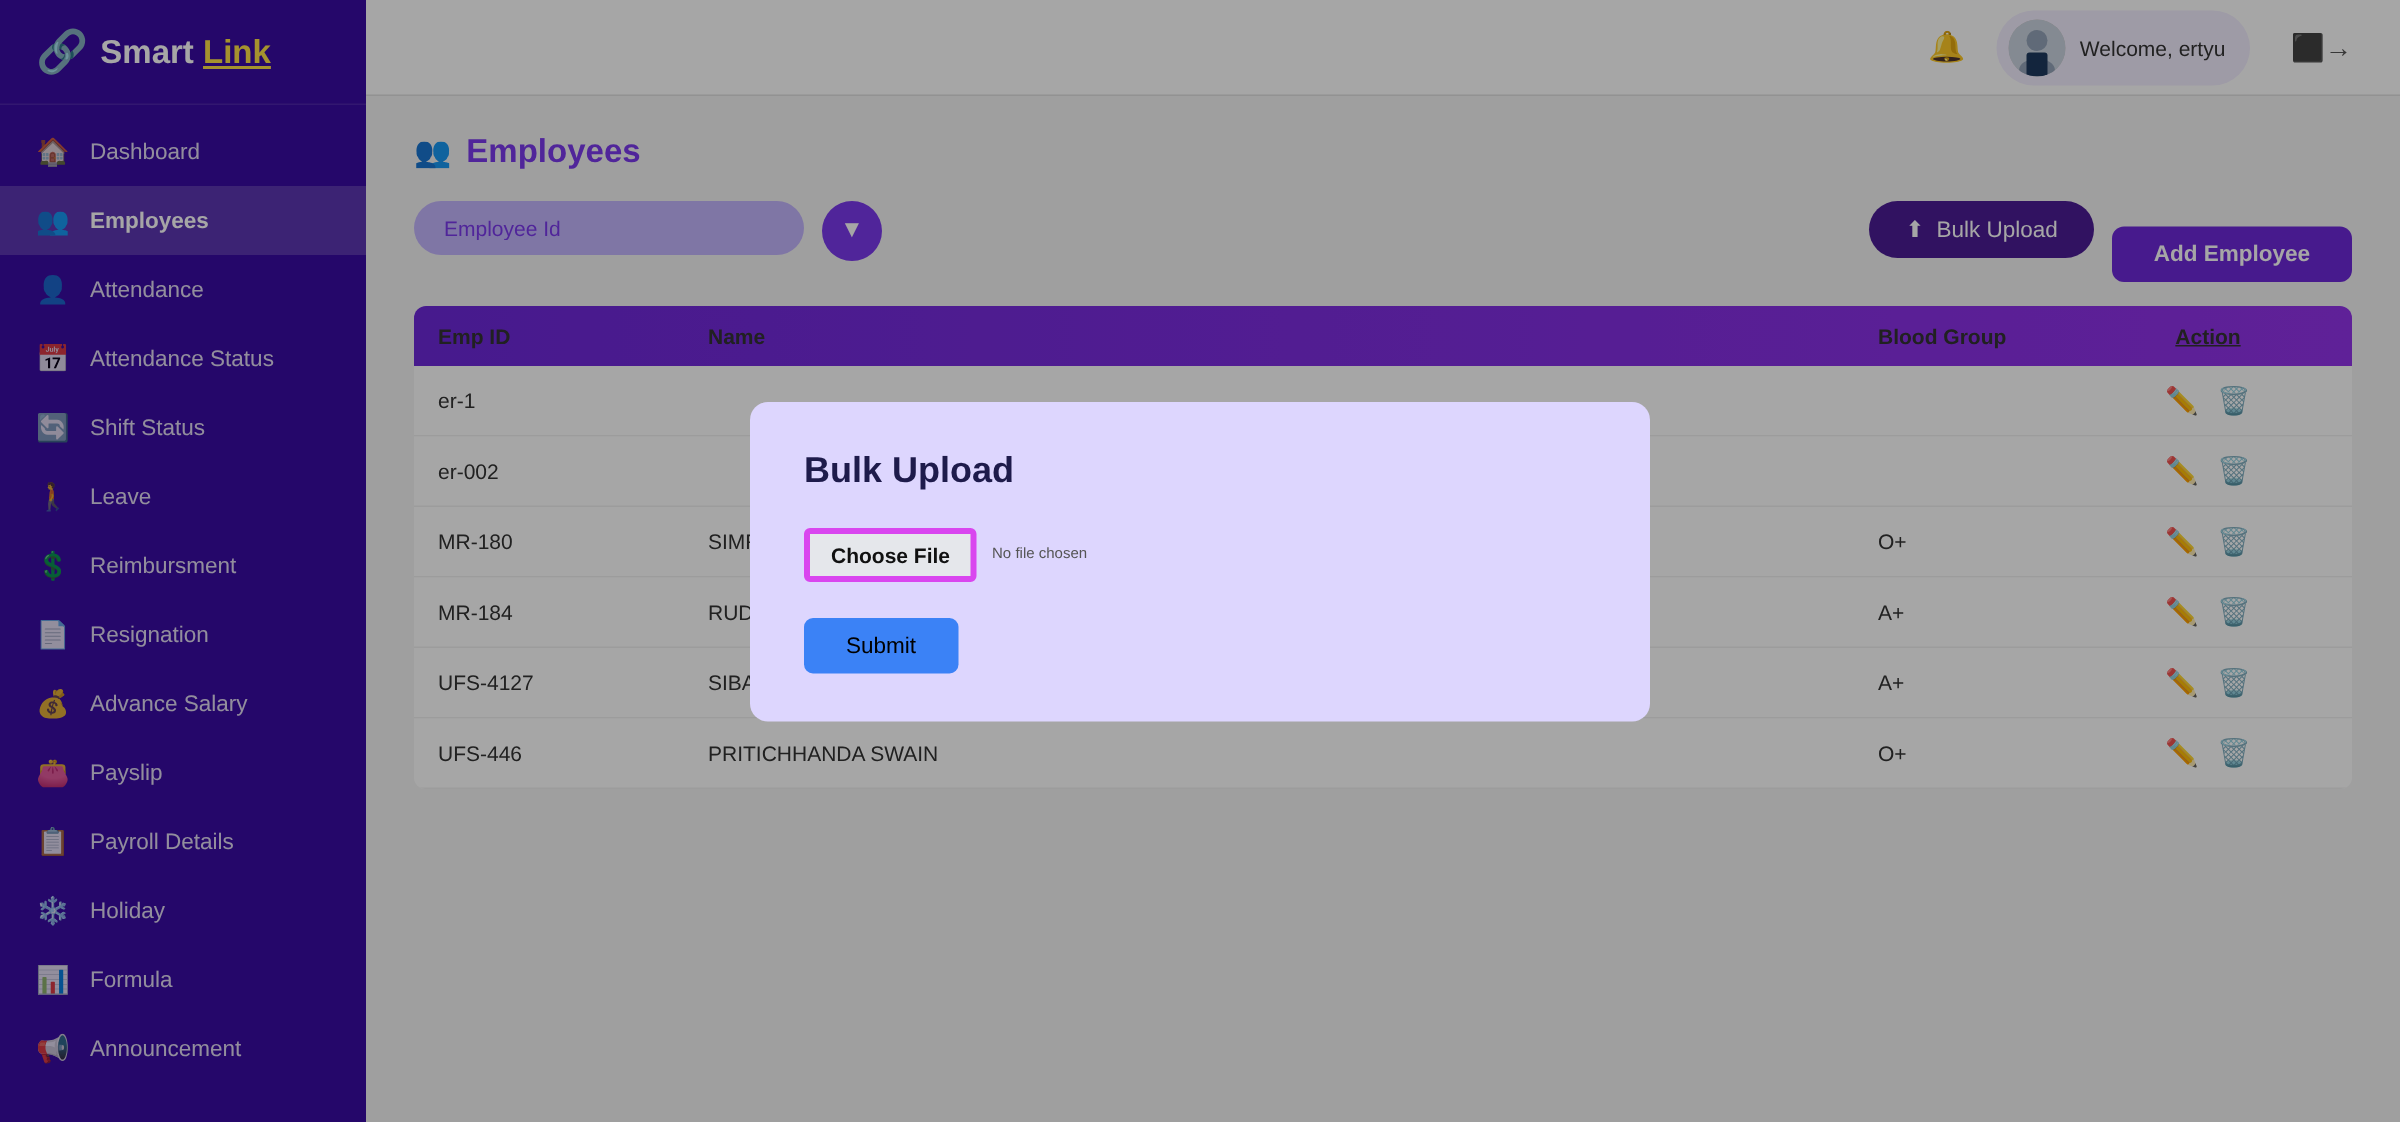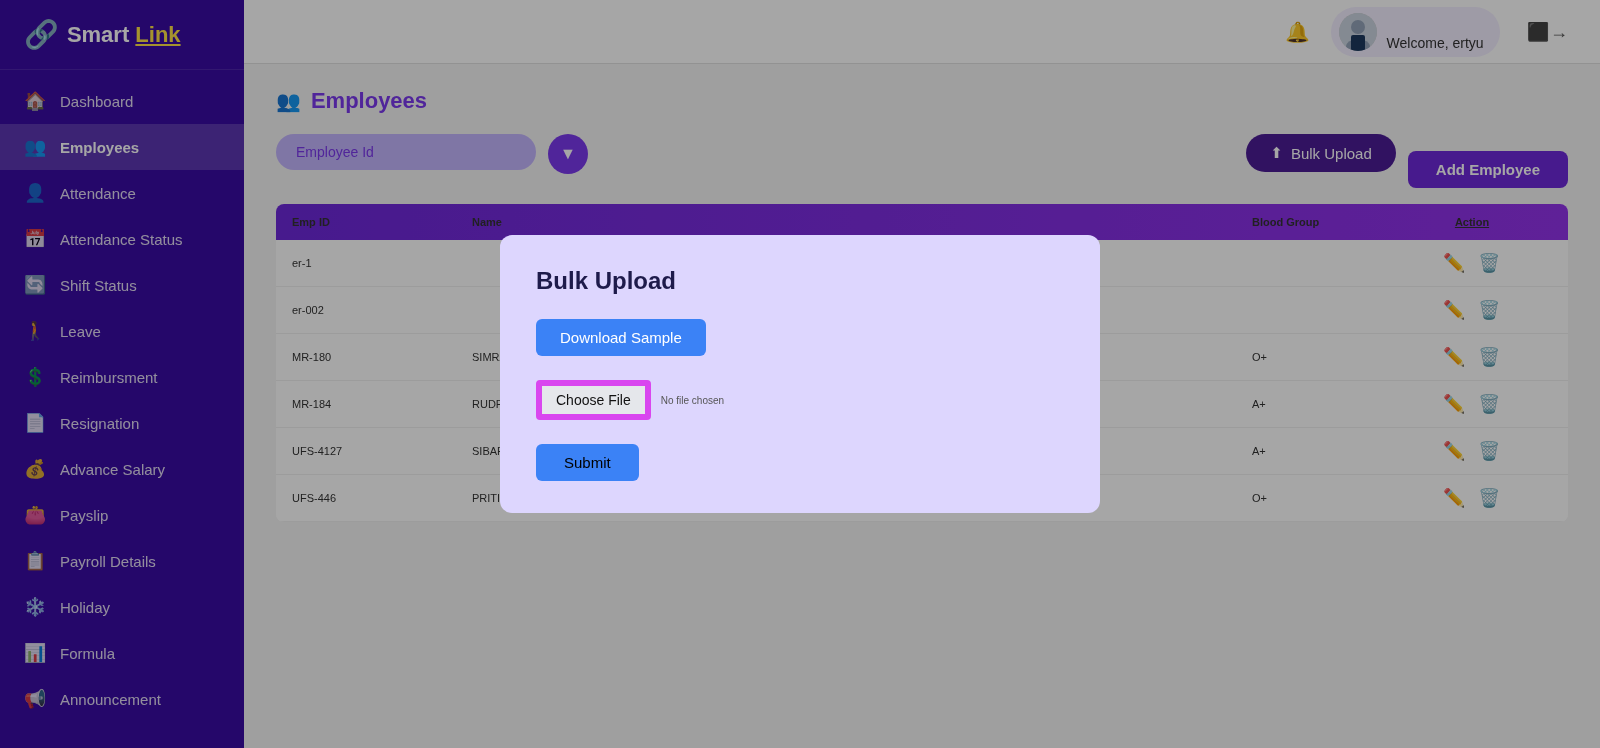--- a/index.html
+++ b/index.html
@@ -59,21 +59,21 @@
       display: flex;
       align-items: center;
       justify-content: flex-end;
       padding: 0 32px;
       gap: 20px;
       border-bottom: 1px solid #e0e0e0;
     }
     .header-bell { font-size: 20px; color: #555; cursor: pointer; }
     .header-user {
       display: flex;
-      align-items: flex-end;
+      align-items: center;
       gap: 10px;
       background: #f3eeff;
       border-radius: 30px;
       padding: 6px 16px 6px 8px;
       cursor: pointer;
     }
     .avatar {
       width: 38px;
       height: 38px;
       border-radius: 50%;
@@ -176,21 +176,21 @@
       font-size: 14px;
     }
     .table-row {
       display: grid;
       grid-template-columns: 180px 1fr 140px 160px;
       padding: 12px 16px;
       border-bottom: 1px solid #f0f0f0;
       align-items: center;
       background: white;
     }
-    .table-cell { font-size: 11px; color: #333; }
+    .table-cell { font-size: 14px; color: #333; }
     .action-btns { display: flex; gap: 12px; justify-content: center; }
     .edit-icon { color: #3b82f6; cursor: pointer; font-size: 18px; }
     .delete-icon { color: #ef4444; cursor: pointer; font-size: 18px; }
 
     
     .overlay {
       position: fixed;
       top: 0; left: 0; right: 0; bottom: 0;
       background: rgba(0,0,0,0.35);
       z-index: 100;
@@ -235,25 +235,26 @@
     }
     .file-input-wrapper {
       display: flex;
       align-items: center;
       gap: 10px;
       margin-bottom: 24px;
     }
     .choose-file-btn {
       background: #e5e7eb;
       color: #111;
-      border: 6px solid #d946ef;
+      border: 4px solid #d946ef;
       border-radius: 4px;
       padding: 6px 14px;
       font-size: 14px;
       cursor: pointer;
+      font-weight: bold;
     }
     .no-file-text {
       font-size: 10px;
       color: #555;
     }
     .submit-btn {
       background: #3b82f6;
       color: #000000;
       border: none;
       border-radius: 6px;
@@ -432,23 +433,20 @@
           <span class="delete-icon">🗑️</span>
         </div>
       </div>
     </div>
   </div>
 </div>
 
 <div class="overlay">
   <div class="modal">
     <h2 class="modal-title">Bulk Upload</h2>
-    <div>
-      <button class="download-sample-btn">Download Sample</button>
-    </div>
     <div class="file-input-wrapper">
 
       <label for="file-upload" class="choose-file-btn">Choose File</label>
       <span class="no-file-text">No file chosen</span>
     </div>
     <button class="submit-btn">Submit</button>
   </div>
 </div>
 
 </body></html>

